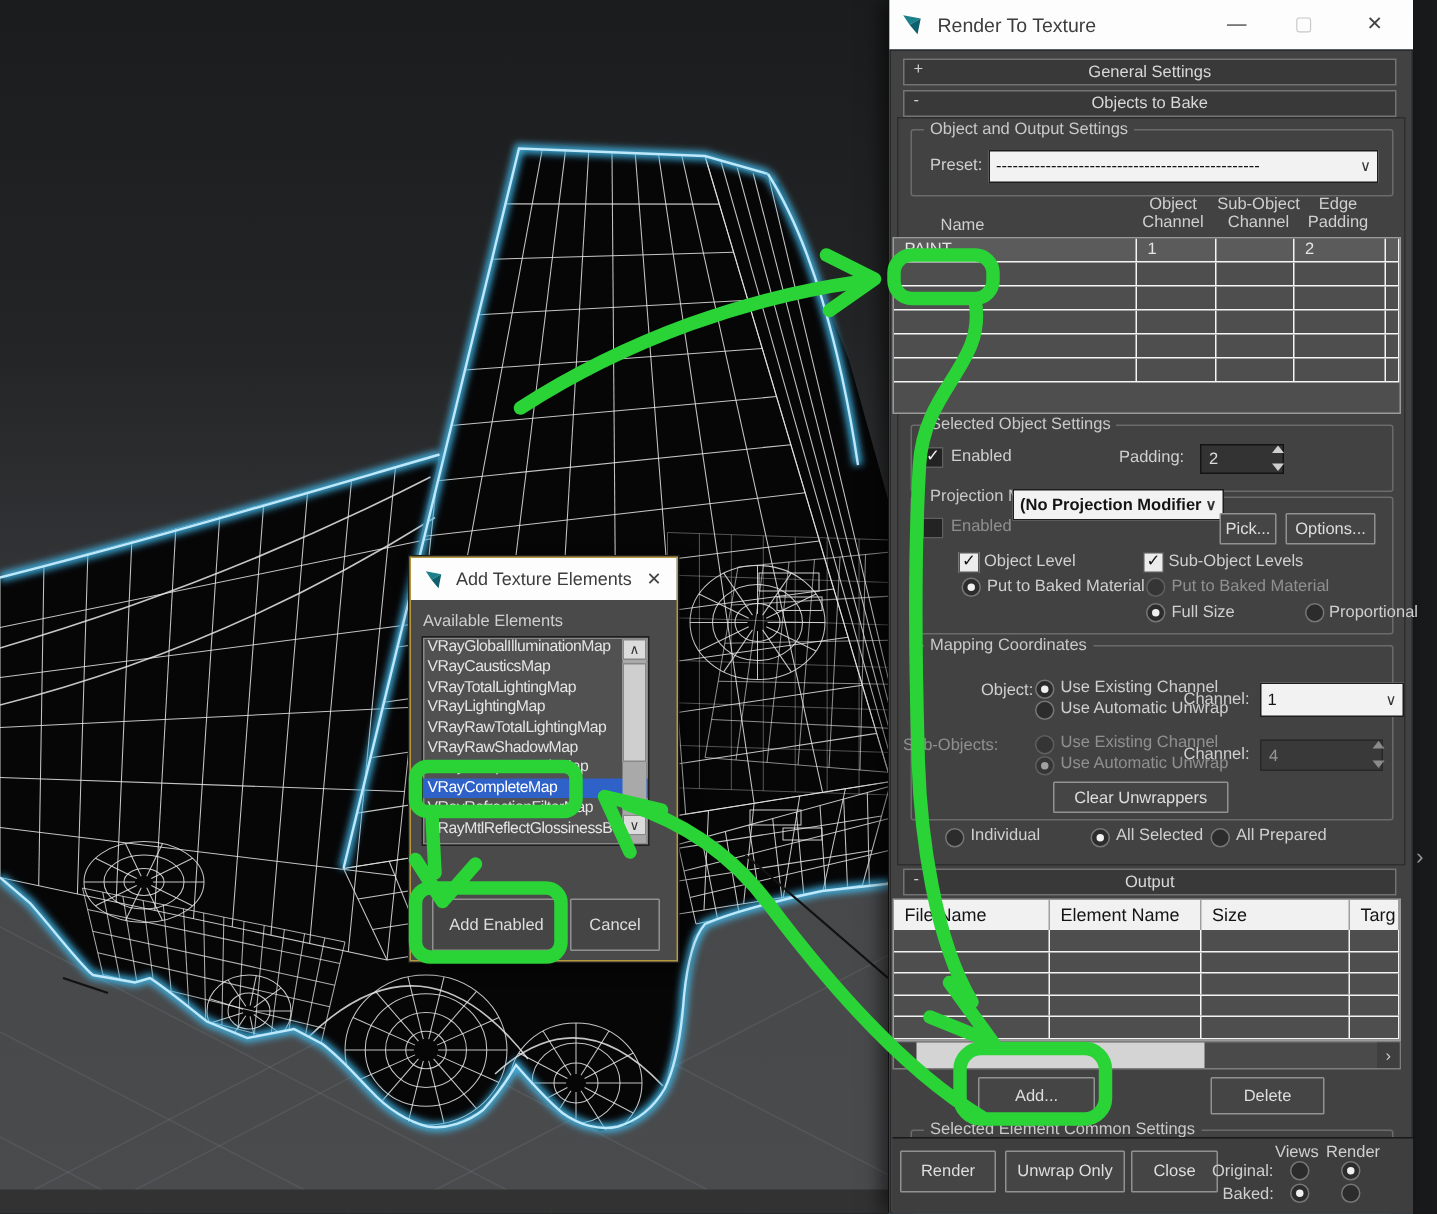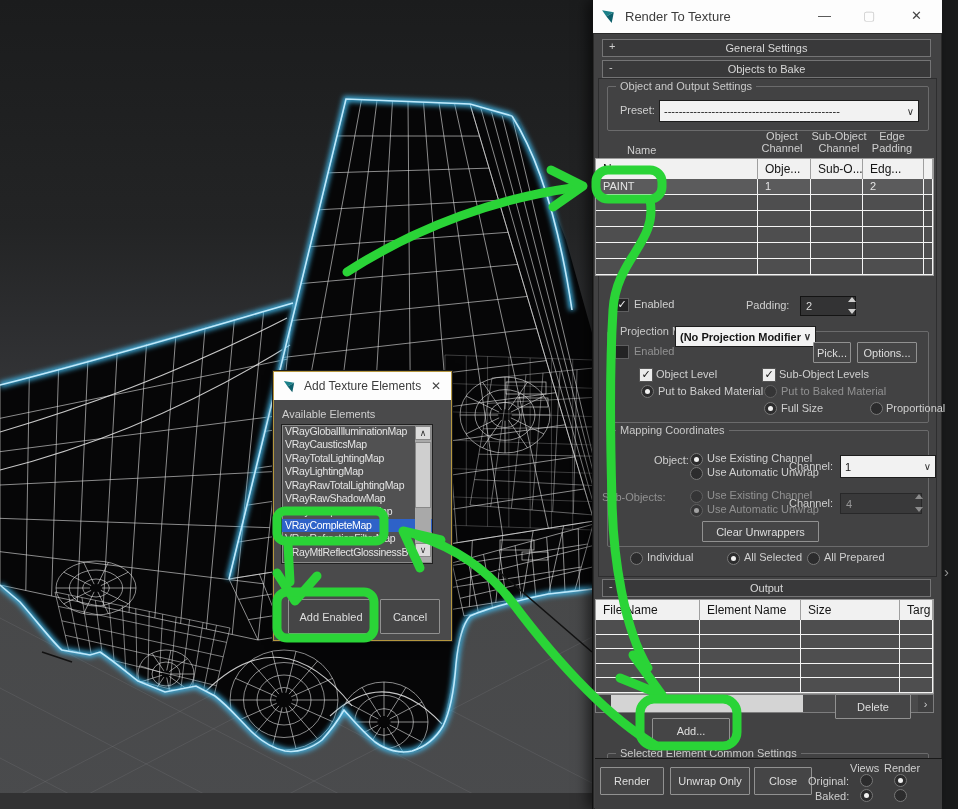--- a/index.html
+++ b/index.html
@@ -374,27 +374,20 @@
       <div class="lbl" style="left:214px;top:96px;width:62px;text-align:center;">
         <div>Sub-Object</div>
           <div>Channel</div>
       </div>
       <div class="lbl" style="left:272px;top:96px;width:52px;text-align:center;">
         <div>Edge</div>
           <div>Padding</div>
       </div>
 
       <div class="tbl" style="left:1px;top:124px;width:337px;height:116px;">
-        <div class="thead" id="bake-head">
-            <div style="width: 162px; flex: 0 0 162px;">Name</div>
-            <div style="width: 53px; flex: 0 0 53px;">Obje...</div>
-            <div style="width: 52px; flex: 0 0 52px;">Sub-O...</div>
-            <div style="width: 61px; flex: 0 0 61px;">Edg...</div>
-            <div style="width: 9px; flex: 0 0 9px;"></div>
-          </div>
         <div id="bake-rows">
             <div class="trow" style="height: 15px; background: rgb(91, 91, 92);">
               <div style="width: 162px; flex: 0 0 162px;">PAINT</div>
               <div style="width: 53px; flex: 0 0 53px;">1</div>
               <div style="width: 52px; flex: 0 0 52px;"></div>
               <div style="width: 61px; flex: 0 0 61px;">2</div>
               <div style="width: 9px; flex: 0 0 9px;"></div>
             </div>
             <div class="trow" style="height: 15px;">
               <div style="width: 162px; flex: 0 0 162px;"></div>
@@ -427,20 +420,23 @@
             <div class="trow" style="height: 15px;">
               <div style="width: 162px; flex: 0 0 162px;"></div>
               <div style="width: 53px; flex: 0 0 53px;"></div>
               <div style="width: 52px; flex: 0 0 52px;"></div>
               <div style="width: 61px; flex: 0 0 61px;"></div>
               <div style="width: 9px; flex: 0 0 9px;"></div>
             </div>
           </div>
       </div>
 
+      <div class="grp" style="left:13px;top:249px;width:320px;height:43px;">
+        <span class="glabel">Selected Object Settings</span>
+      </div>
       <div class="chk" style="left:21px;top:264px;">✓</div>
       <span class="lbl" style="left:40px;top:264px;">Enabled</span>
       <span class="lbl" style="left:152px;top:265px;">Padding:</span>
       <div class="spin" style="left:206px;top:262px;width:44px;height:18px;">
         <span>2</span>
       </div>
       <div class="spinarr" style="left:251px;top:262px;height:19px;">
         <div class="tri-u"></div>
         <div class="tri-d"></div>
       </div>
@@ -549,21 +545,21 @@
             </div>
           </div>
       </div>
       <div class="sbarh" style="left:1px;top:660px;width:337px;height:17px;">
         <div class="sbtn">‹</div>
         <div class="sthumb" style="width:192px;"></div>
         <div class="sbtn" style="position:absolute;right:0;">›</div>
       </div>
 
       <div class="btn" style="left:58px;top:684px;width:76px;height:23px;">Add...</div>
-      <div class="btn" style="left:213px;top:660px;width:74px;height:23px;margin-left:28px;">Delete</div>
+      <div class="btn" style="left:213px;top:684px;width:74px;height:23px;">Delete</div>
 
       <div class="grp" style="left:13px;top:719px;width:320px;height:54px;">
         <span class="glabel">Selected Element Common Settings</span>
       </div>
 
       <div class="abs" style="left:1px;top:724px;width:347px;height:52px;background:#3e3e3f;border-top:1px solid #191919;"></div>
       <div class="btn" style="left:6px;top:733px;width:62px;height:26px;">Render</div>
       <div class="btn" style="left:76px;top:733px;width:78px;height:26px;">Unwrap Only</div>
       <div class="btn" style="left:160px;top:733px;width:56px;height:26px;">Close</div>
       <span class="lbl" style="left:256px;top:728px;">Views</span>

